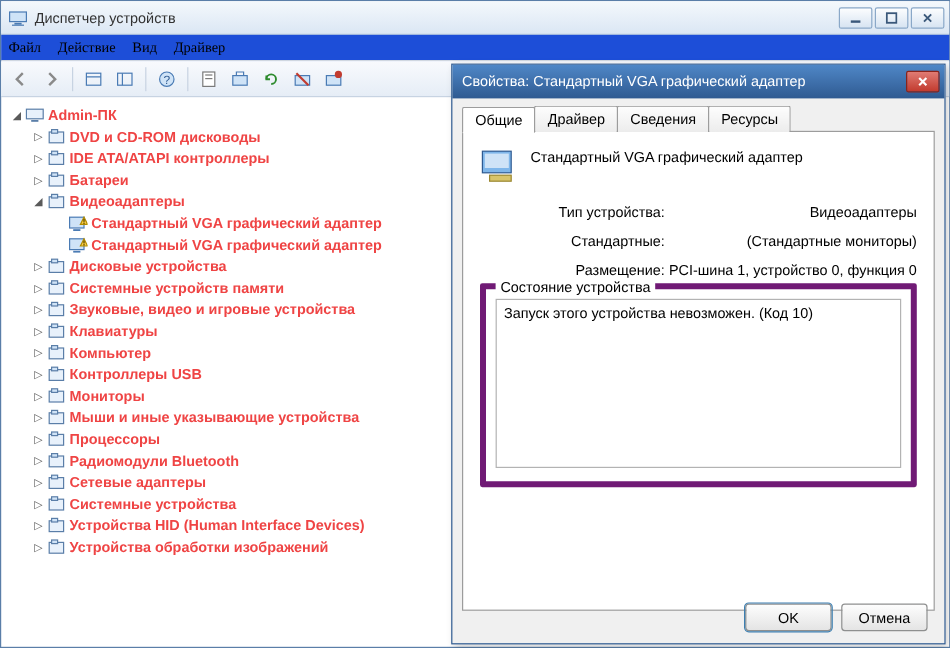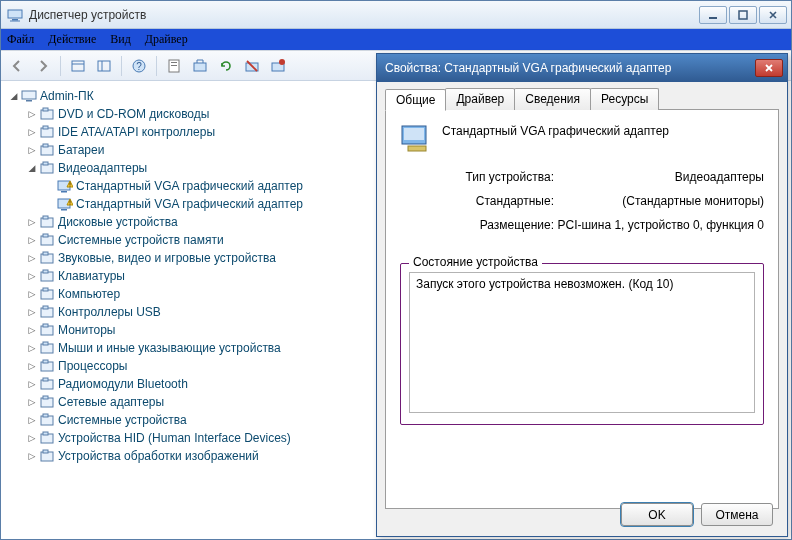--- a/index.html
+++ b/index.html
@@ -23,21 +23,21 @@
 
   .content { position: absolute; top: 82px; left: 1px; right: 1px; bottom: 1px; background: #fff; }
 
   
   .tree { padding: 4px 0 4px 6px; overflow: auto; height: 100%; }
   ul.t { list-style: none; }
   ul.t li { white-space: nowrap; }
   .row { display: flex; align-items: center; height: 18px; }
   .tw { width: 12px; display: inline-flex; align-items: center; justify-content: center; color: #5a5a5a; font-size: 9px; }
   .ic { width: 16px; height: 16px; display: inline-flex; align-items: center; justify-content: center; margin: 0 3px 0 1px; }
-  .lbl { color: #0c4a6e; }
+  .lbl { color: #ef4444; font-weight: bold; }
   .children { padding-left: 18px; }
 
   
   .dialog { position: absolute; left: 375px; top: 52px; width: 412px; height: 484px; background: #f0f0f0; border: 1px solid #2f5a91; box-shadow: 2px 2px 6px rgba(0,0,0,.2); }
   .dlg-titlebar { height: 28px; background: linear-gradient(to bottom,#4f87c7,#2f5a91); display: flex; align-items: center; padding: 0 4px 0 8px; color: #fff; }
   .dlg-titlebar .dtitle { flex: 1; font-size: 12px; }
   .dlg-close { width: 28px; height: 18px; background: linear-gradient(#e07b73,#c23b2f); border: 1px solid #8a231a; border-radius: 2px; display: flex; align-items: center; justify-content: center; color: #fff; font-weight: bold; font-size: 11px; }
 
   .dlg-body { padding: 6px 8px 8px 8px; }
   .tabs { position: relative; }
@@ -47,21 +47,21 @@
   .tabpanel { border: 1px solid #9c9c9c; background: #fff; height: 400px; padding: 12px 14px; margin-top: -1px; position: relative; }
 
   .dev-header { display: flex; align-items: flex-start; gap: 10px; margin-bottom: 16px; }
   .dev-icon { width: 32px; height: 32px; }
   .dev-name { padding-top: 2px; }
 
   .kv { display: grid; grid-template-columns: 110px 1fr; row-gap: 10px; font-size: 12px; margin-left: 44px; text-align: right; }
   .kv .k { color: #000; }
   .kv .v { color: #000; }
 
-  .fieldset { border: 1px solid #701a75; border-radius: 2px; margin-top: 31px; padding: 8px; position: relative; }
+  .fieldset { border: 5px solid #701a75; border-radius: 2px; margin-top: 4px; padding: 8px; position: relative; }
   .fieldset .legend { position: absolute; top: -9px; left: 8px; background: #fff; padding: 0 4px; font-size: 12px; }
   .statusbox { width: 100%; height: 141px; border: 1px solid #b3b3b3; background: #fff; padding: 4px 6px; font-size: 12px; overflow: auto; resize: none; font-family: inherit; }
 
   .dlg-buttons { position: absolute; right: 14px; bottom: 10px; display: flex; gap: 8px; }
   .btn { min-width: 72px; height: 23px; border: 1px solid #8e8f8f; border-radius: 3px; background: linear-gradient(#fdfdfd,#e4e4e4); font-size: 12px; }
   .btn.default { outline: 1px solid #3c7fb1; }
 
   
   svg { display: block; }
   .small { width: 16px; height: 16px; }

